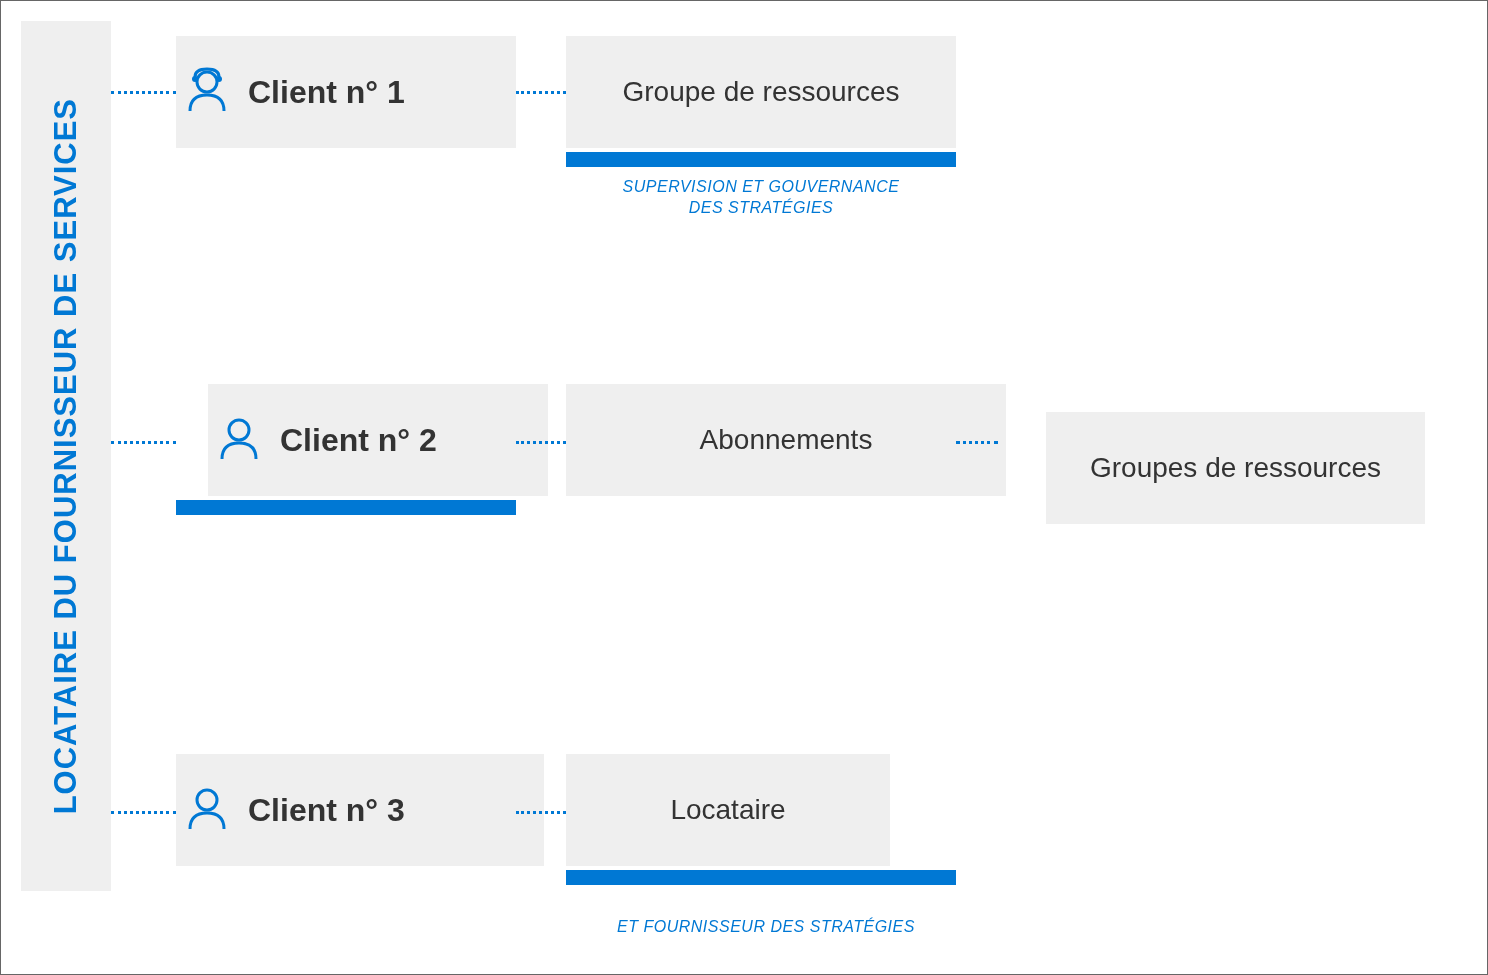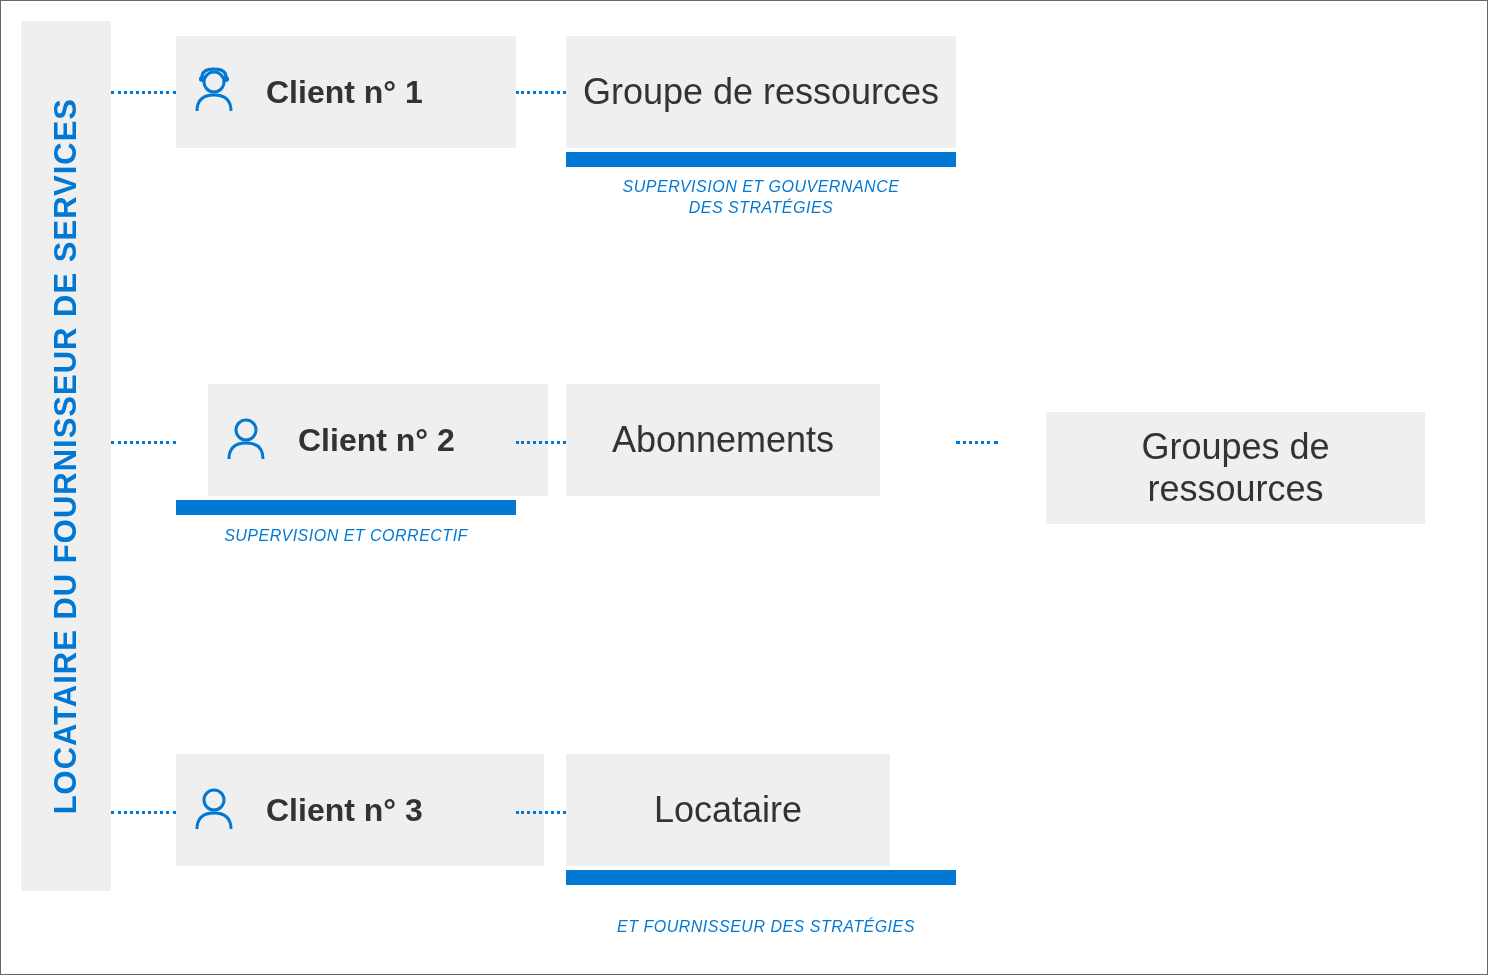--- a/index.html
+++ b/index.html
@@ -33,33 +33,32 @@
       font-weight: 700;
       color: #0078d4;
       letter-spacing: 1px;
       white-space: nowrap;
     }
     .box {
       position: absolute;
       background: #efefef;
       display: flex;
       align-items: center;
-      padding: 0 15px;
-      gap: 11px;
+      padding: 0 8px;
     }
     .box.center { justify-content: center; }
     .client-box { height: 112px; }
     .client-label {
       font-size: 32px;
       font-weight: 700;
       color: #333;
       margin-left: 18px;
     }
     .node-label {
-      font-size: 36px;
+      font-size: 28px;
       color: #333;
       text-align: center;
     }
     .icon { flex-shrink: 0; }
     .bluebar {
       position: absolute;
       height: 15px;
       background: #0078d4;
     }
     .caption {
@@ -121,27 +120,24 @@
       <svg width="46" height="46" viewBox="0 0 46 46">
         <circle cx="23" cy="15" r="10" fill="none" stroke="#0078d4" stroke-width="3"></circle>
         <path d="M 6 44 Q 6 28 23 28 Q 40 28 40 44" fill="none" stroke="#0078d4" stroke-width="3"></path>
       </svg>
     </span>
     <span class="client-label">Client n° 2</span>
   </div>
 
   <div class="bluebar" style="left:175px; top:499px; width:340px;"></div>
 
-  <div class="caption" style="left:175px; top:525px; width:340px;">
-    <span>SUPERVISION ET CORRECTIF</span>
-  </div>
 
   <div class="connector" style="left:515px; top:440px; width:50px;"></div>
 
-  <div class="box center" style="left:565px; top:383px; width:314px; height:112px;">
+  <div class="box center" style="left:565px; top:383px; width:440px; height:112px;">
     <span class="node-label">Abonnements</span>
   </div>
 
   <div class="connector" style="left:955px; top:440px; width:42px;"></div>
 
   <div class="box center" style="left:1045px; top:383px; width:379px; height:112px;margin-top:28px;">
     <span class="node-label">Groupes de ressources</span>
   </div>
 
   <div class="connector" style="left:110px; top:810px; width:65px;"></div>

